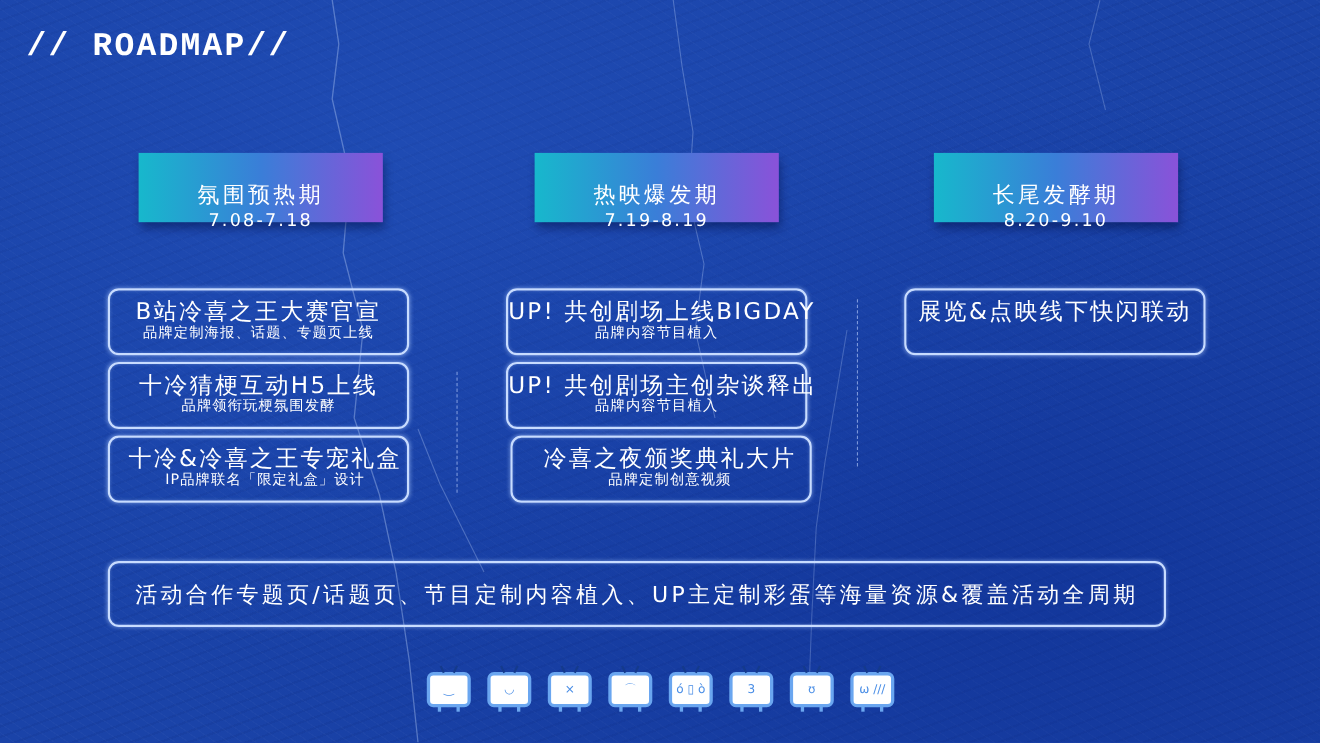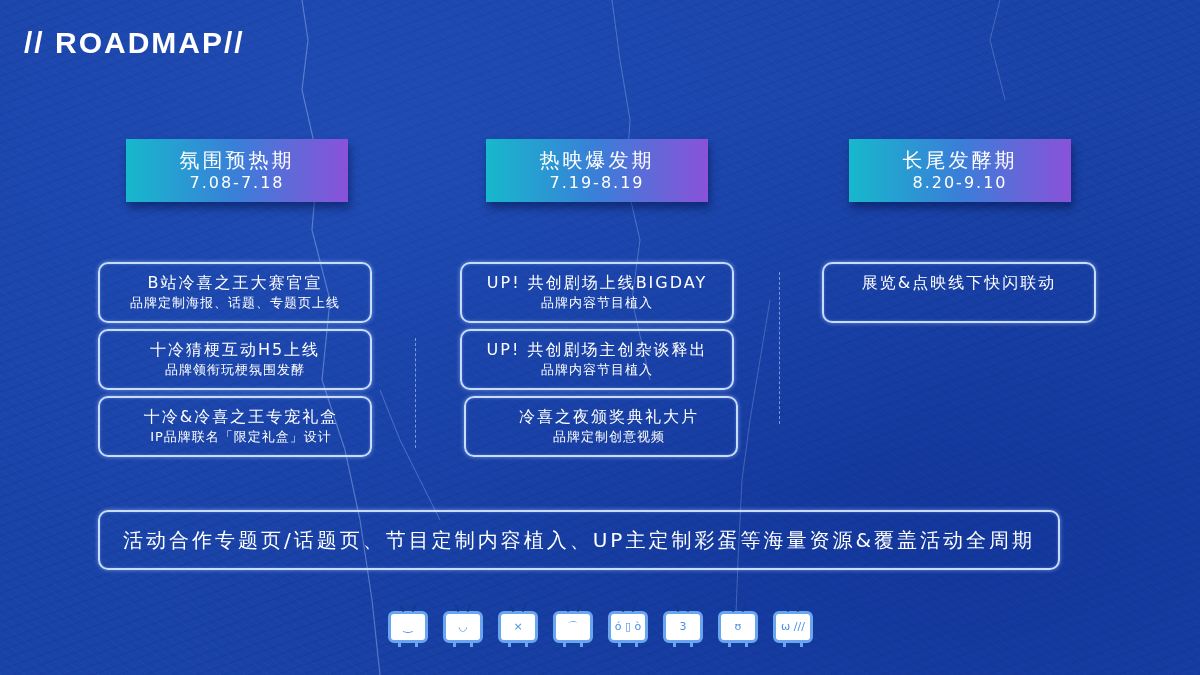--- a/index.html
+++ b/index.html
@@ -14,39 +14,39 @@
       radial-gradient(ellipse at 80% 80%, rgba(10,40,140,0.45), transparent 60%),
       repeating-linear-gradient(35deg, rgba(255,255,255,0.025) 0 1px, transparent 1px 7px),
       repeating-linear-gradient(-20deg, rgba(0,20,90,0.08) 0 2px, transparent 2px 9px);
   }
   .crack {
     position: absolute; pointer-events: none;
   }
   .title {
     position: absolute; left: 24px; top: 26px;
     font-size: 30px; font-weight: bold; letter-spacing: 2px;
-    font-family: Liberation Sans, sans-serif;
+    font-family: Liberation Mono, monospace;
     color: #fff;
   }
   .phase-header {
     position: absolute; top: 139px; width: 222px; height: 63px;
     background: linear-gradient(90deg, #17b8cc 0%, #3a7ed8 50%, #8a52d9 100%);
     box-shadow: 2px 6px 8px rgba(0,10,60,0.45);
-    text-align: center; padding-top: 9px;
+    text-align: center; padding-top: 26px;
   }
   .phase-header .name { font-size: 20px; letter-spacing: 3px; line-height: 24px; }
   .phase-header .dates { font-size: 16px; letter-spacing: 2px; line-height: 20px; margin-top: 1px; }
 
   .card {
     position: absolute; width: 274px; height: 61px;
     border: 2.5px solid #c8dcff; border-radius: 10px;
     box-shadow: 0 0 4px rgba(170,200,255,0.6), inset 0 0 3px rgba(170,200,255,0.4);
     text-align: center; padding-top: 8px;
   }
-  .card .main { font-size: 16px; letter-spacing: 2px; line-height: 22px; white-space: nowrap; }
+  .card .main { font-size: 21px; letter-spacing: 2px; line-height: 22px; white-space: nowrap; }
   .card .sub { font-size: 13px; letter-spacing: 1px; line-height: 17px; white-space: nowrap; }
 
   .divider {
     position: absolute; width: 0; border-left: 1.5px dashed rgba(190,210,255,0.6);
   }
 
   .bottom-bar {
     position: absolute; left: 98px; top: 510px; width: 962px; height: 60px;
     border: 2.5px solid #c8dcff; border-radius: 10px;
     box-shadow: 0 0 4px rgba(170,200,255,0.6), inset 0 0 3px rgba(170,200,255,0.4);

